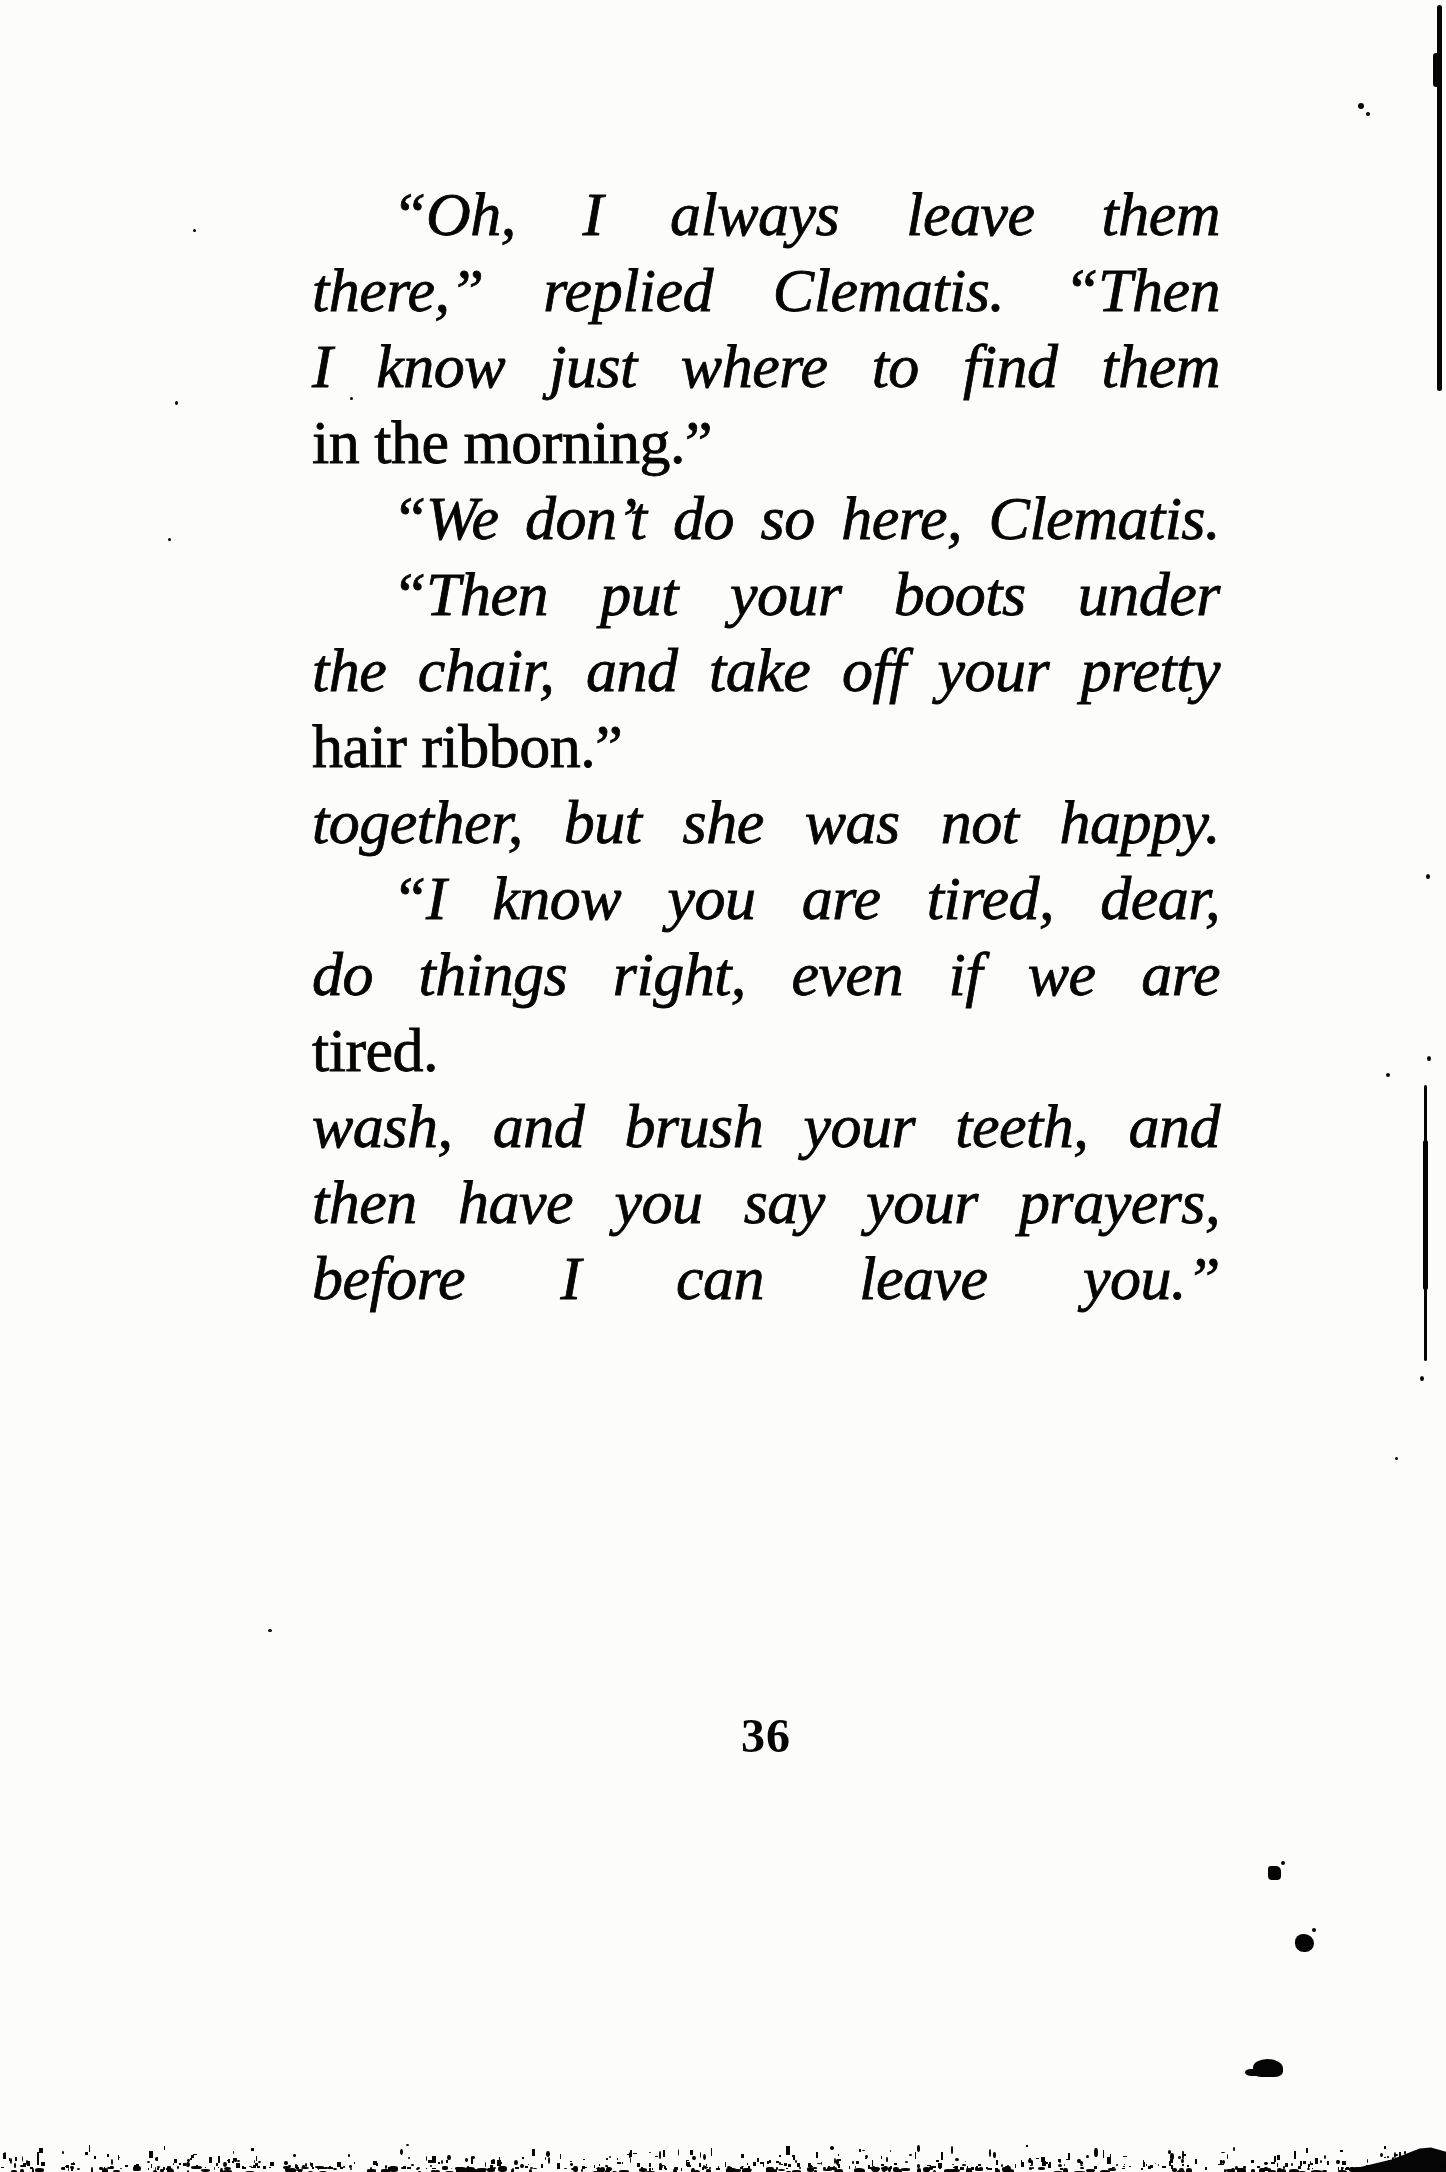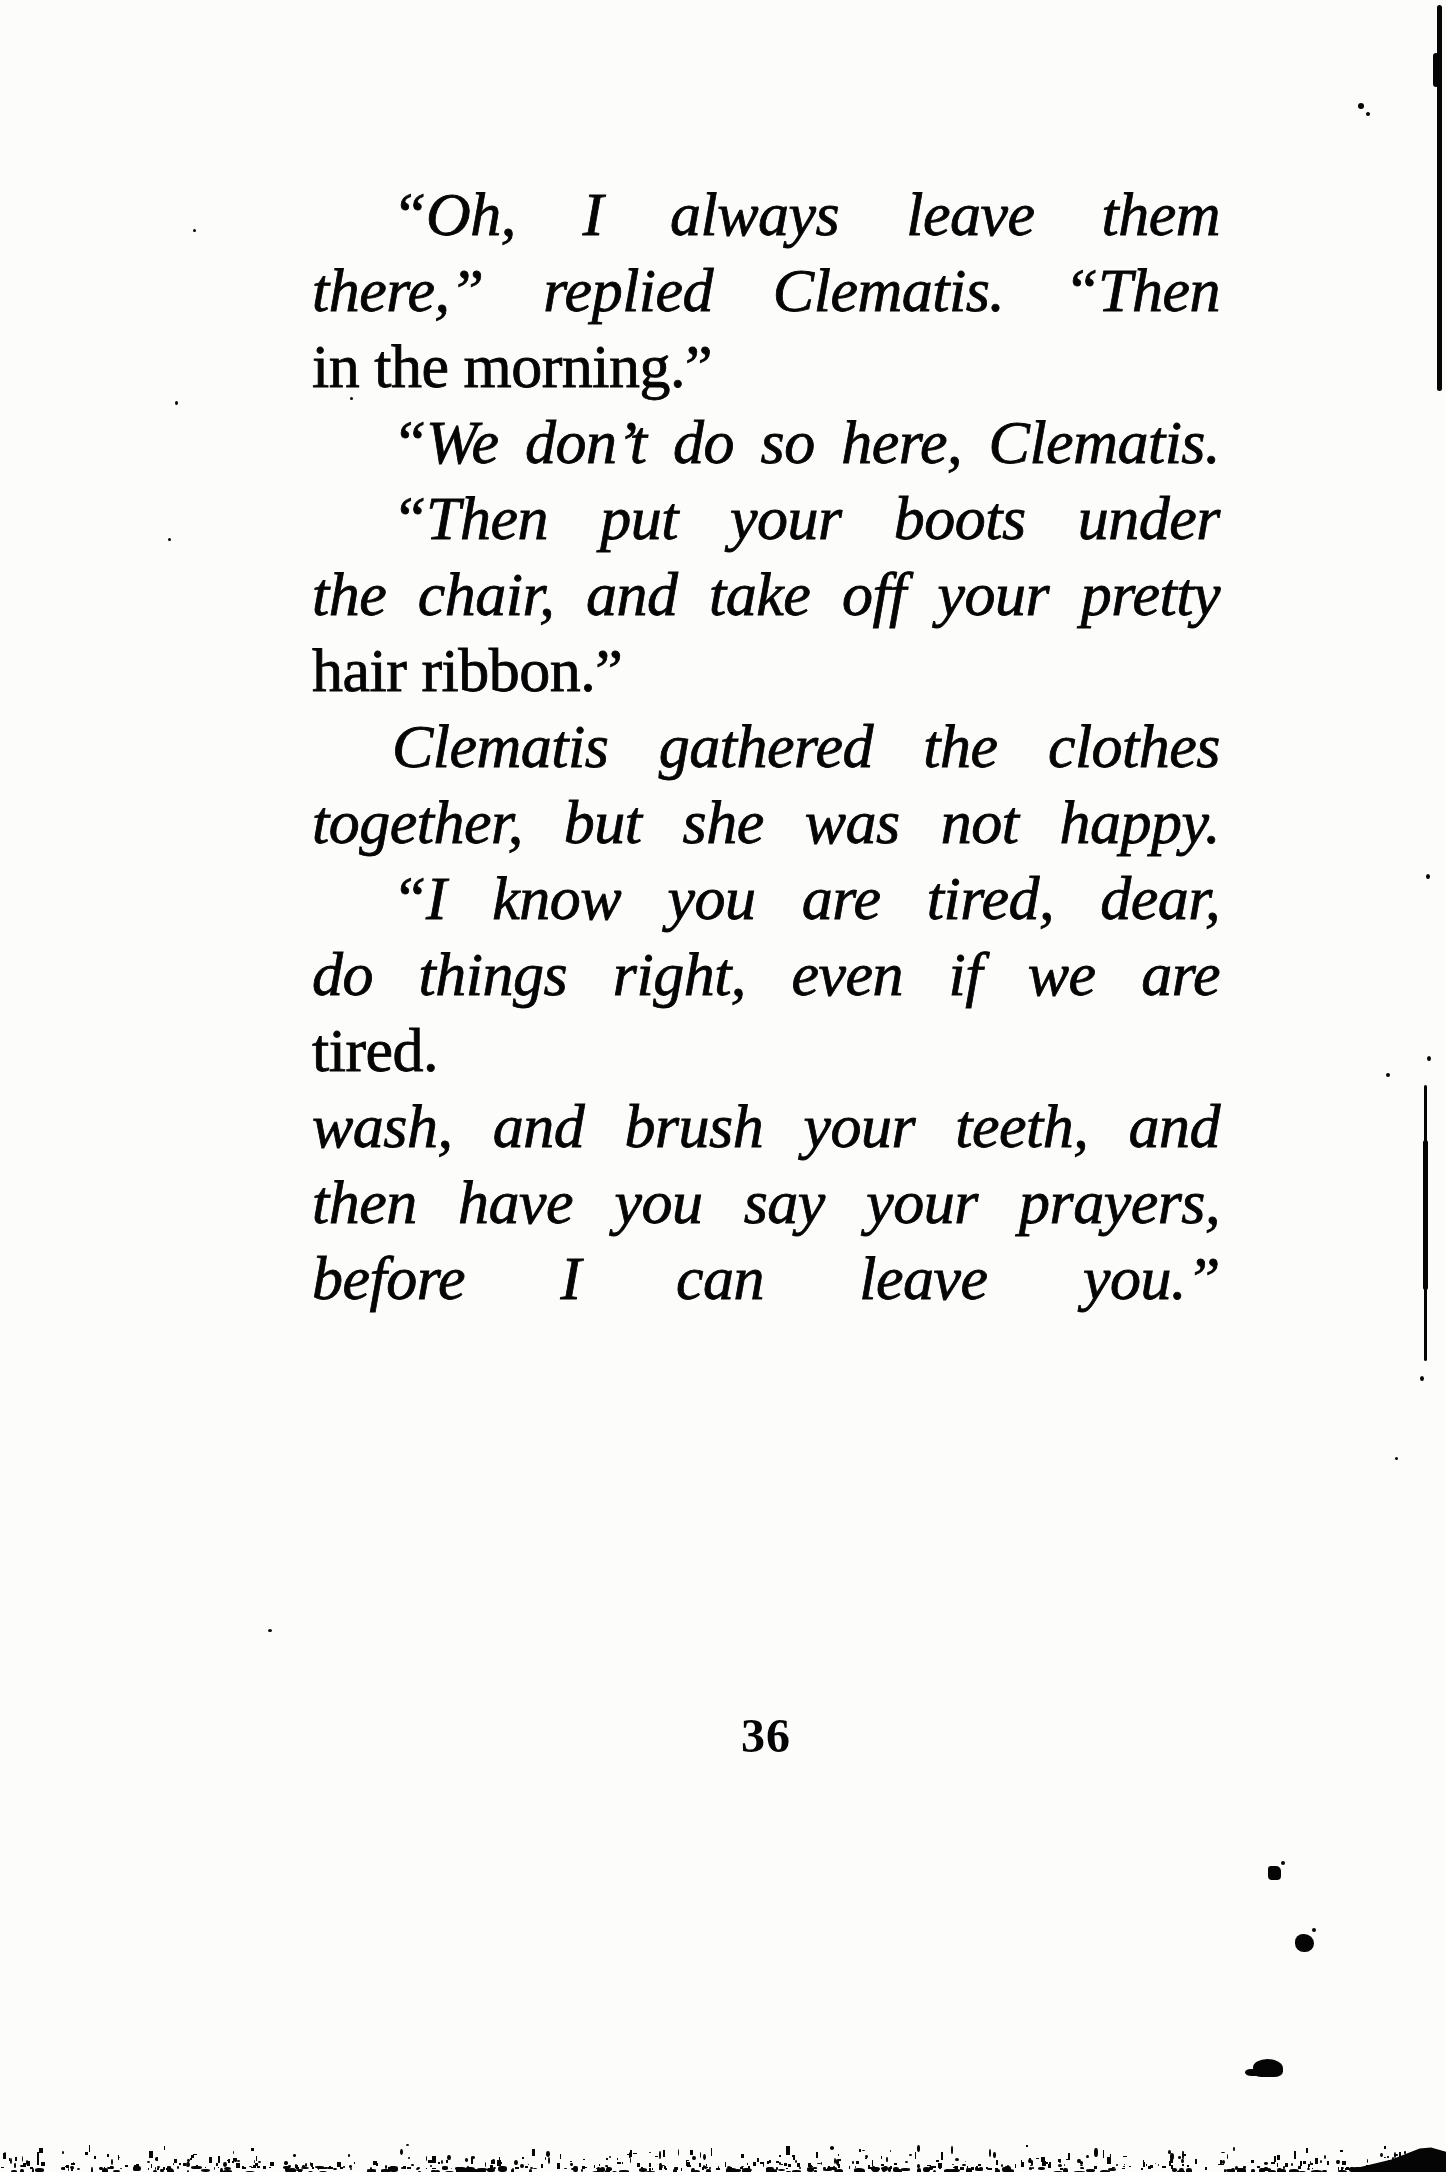--- a/index.html
+++ b/index.html
@@ -66,26 +66,26 @@
   .noise-band i{position:absolute;background:#050505;display:block;}
 </style>
 </head>
 <body>
 
 <div class="page">
 
   <div class="text-block" id="text-block">
       <div class="line j indent">“Oh, I always leave them</div>
       <div class="line j">there,” replied Clematis. “Then</div>
+      <div class="line j">I know just where to find them</div>
       <div class="line nj">in the morning.”</div>
       <div class="line j indent">“We don’t do so here, Clematis.</div>
       <div class="line j indent">“Then put your boots under</div>
       <div class="line j">the chair, and take off your pretty</div>
       <div class="line nj">hair ribbon.”</div>
-      <div class="line j indent">Clematis gathered the clothes</div>
       <div class="line j">together, but she was not happy.</div>
       <div class="line j indent">“I know you are tired, dear,</div>
       <div class="line j">do things right, even if we are</div>
       <div class="line nj">tired.</div>
       <div class="line j">wash, and brush your teeth, and</div>
       <div class="line j">then have you say your prayers,</div>
       <div class="line j">before I can leave you.”</div>
     </div>
 
   <div class="folio">36</div>

